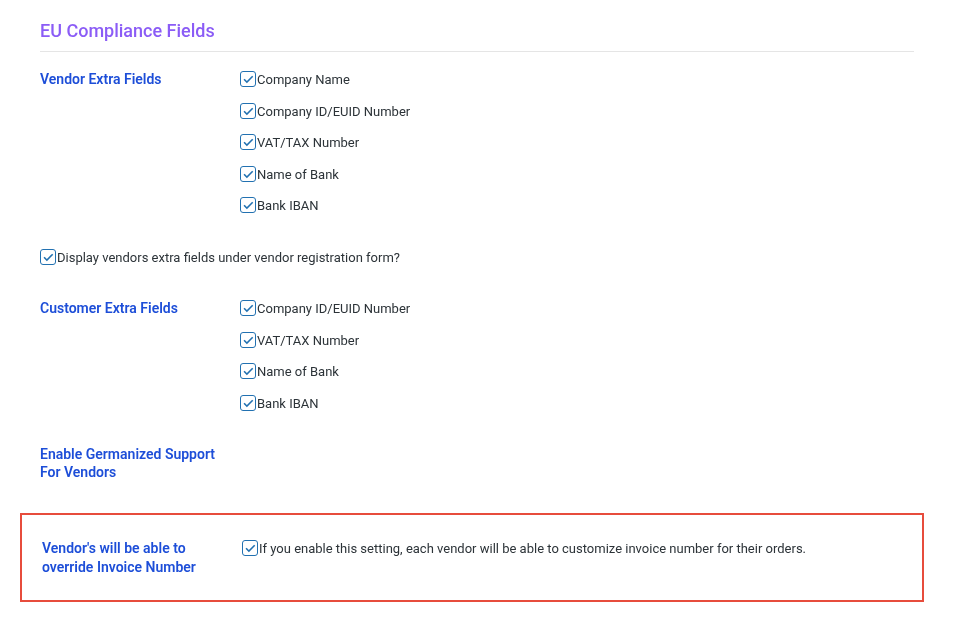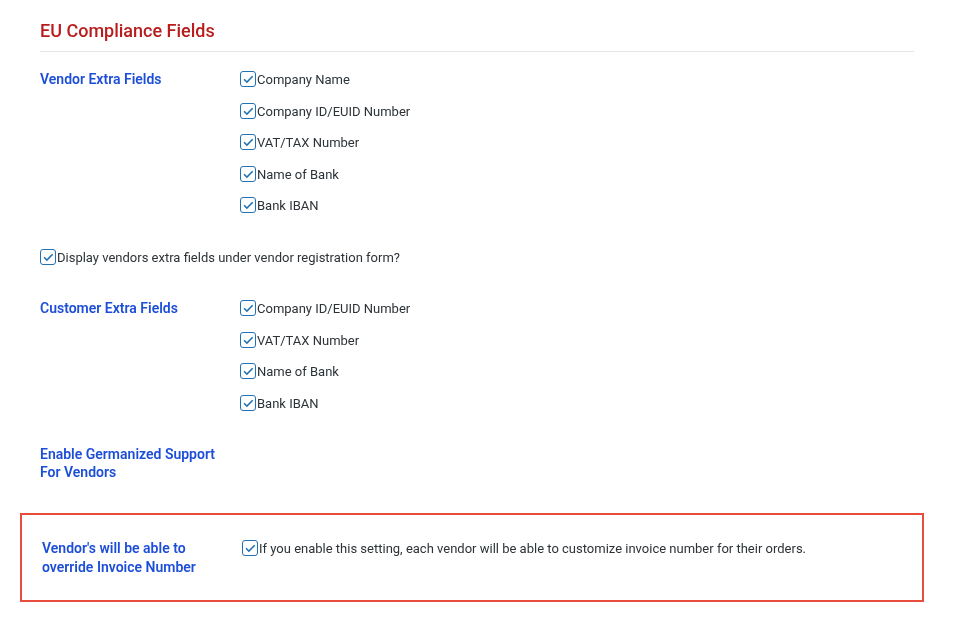--- a/index.html
+++ b/index.html
@@ -11,21 +11,21 @@
       font-family: -apple-system, BlinkMacSystemFont, "Segoe UI", Roboto, sans-serif;
       font-size: 13px;
       color: #2c3338;
       background: #fff;
       padding: 20px 40px;
       width: 954px;
     }
     .section-title {
       font-size: 18px;
       font-weight: 500;
-      color: #b91c1c;
+      color: #8b5cf6;
       padding-bottom: 10px;
       border-bottom: 1px solid #e5e5e5;
       margin-bottom: 18px;
     }
     .form-row {
       display: flex;
       align-items: flex-start;
       margin-bottom: 32px;
     }
     .form-label {

